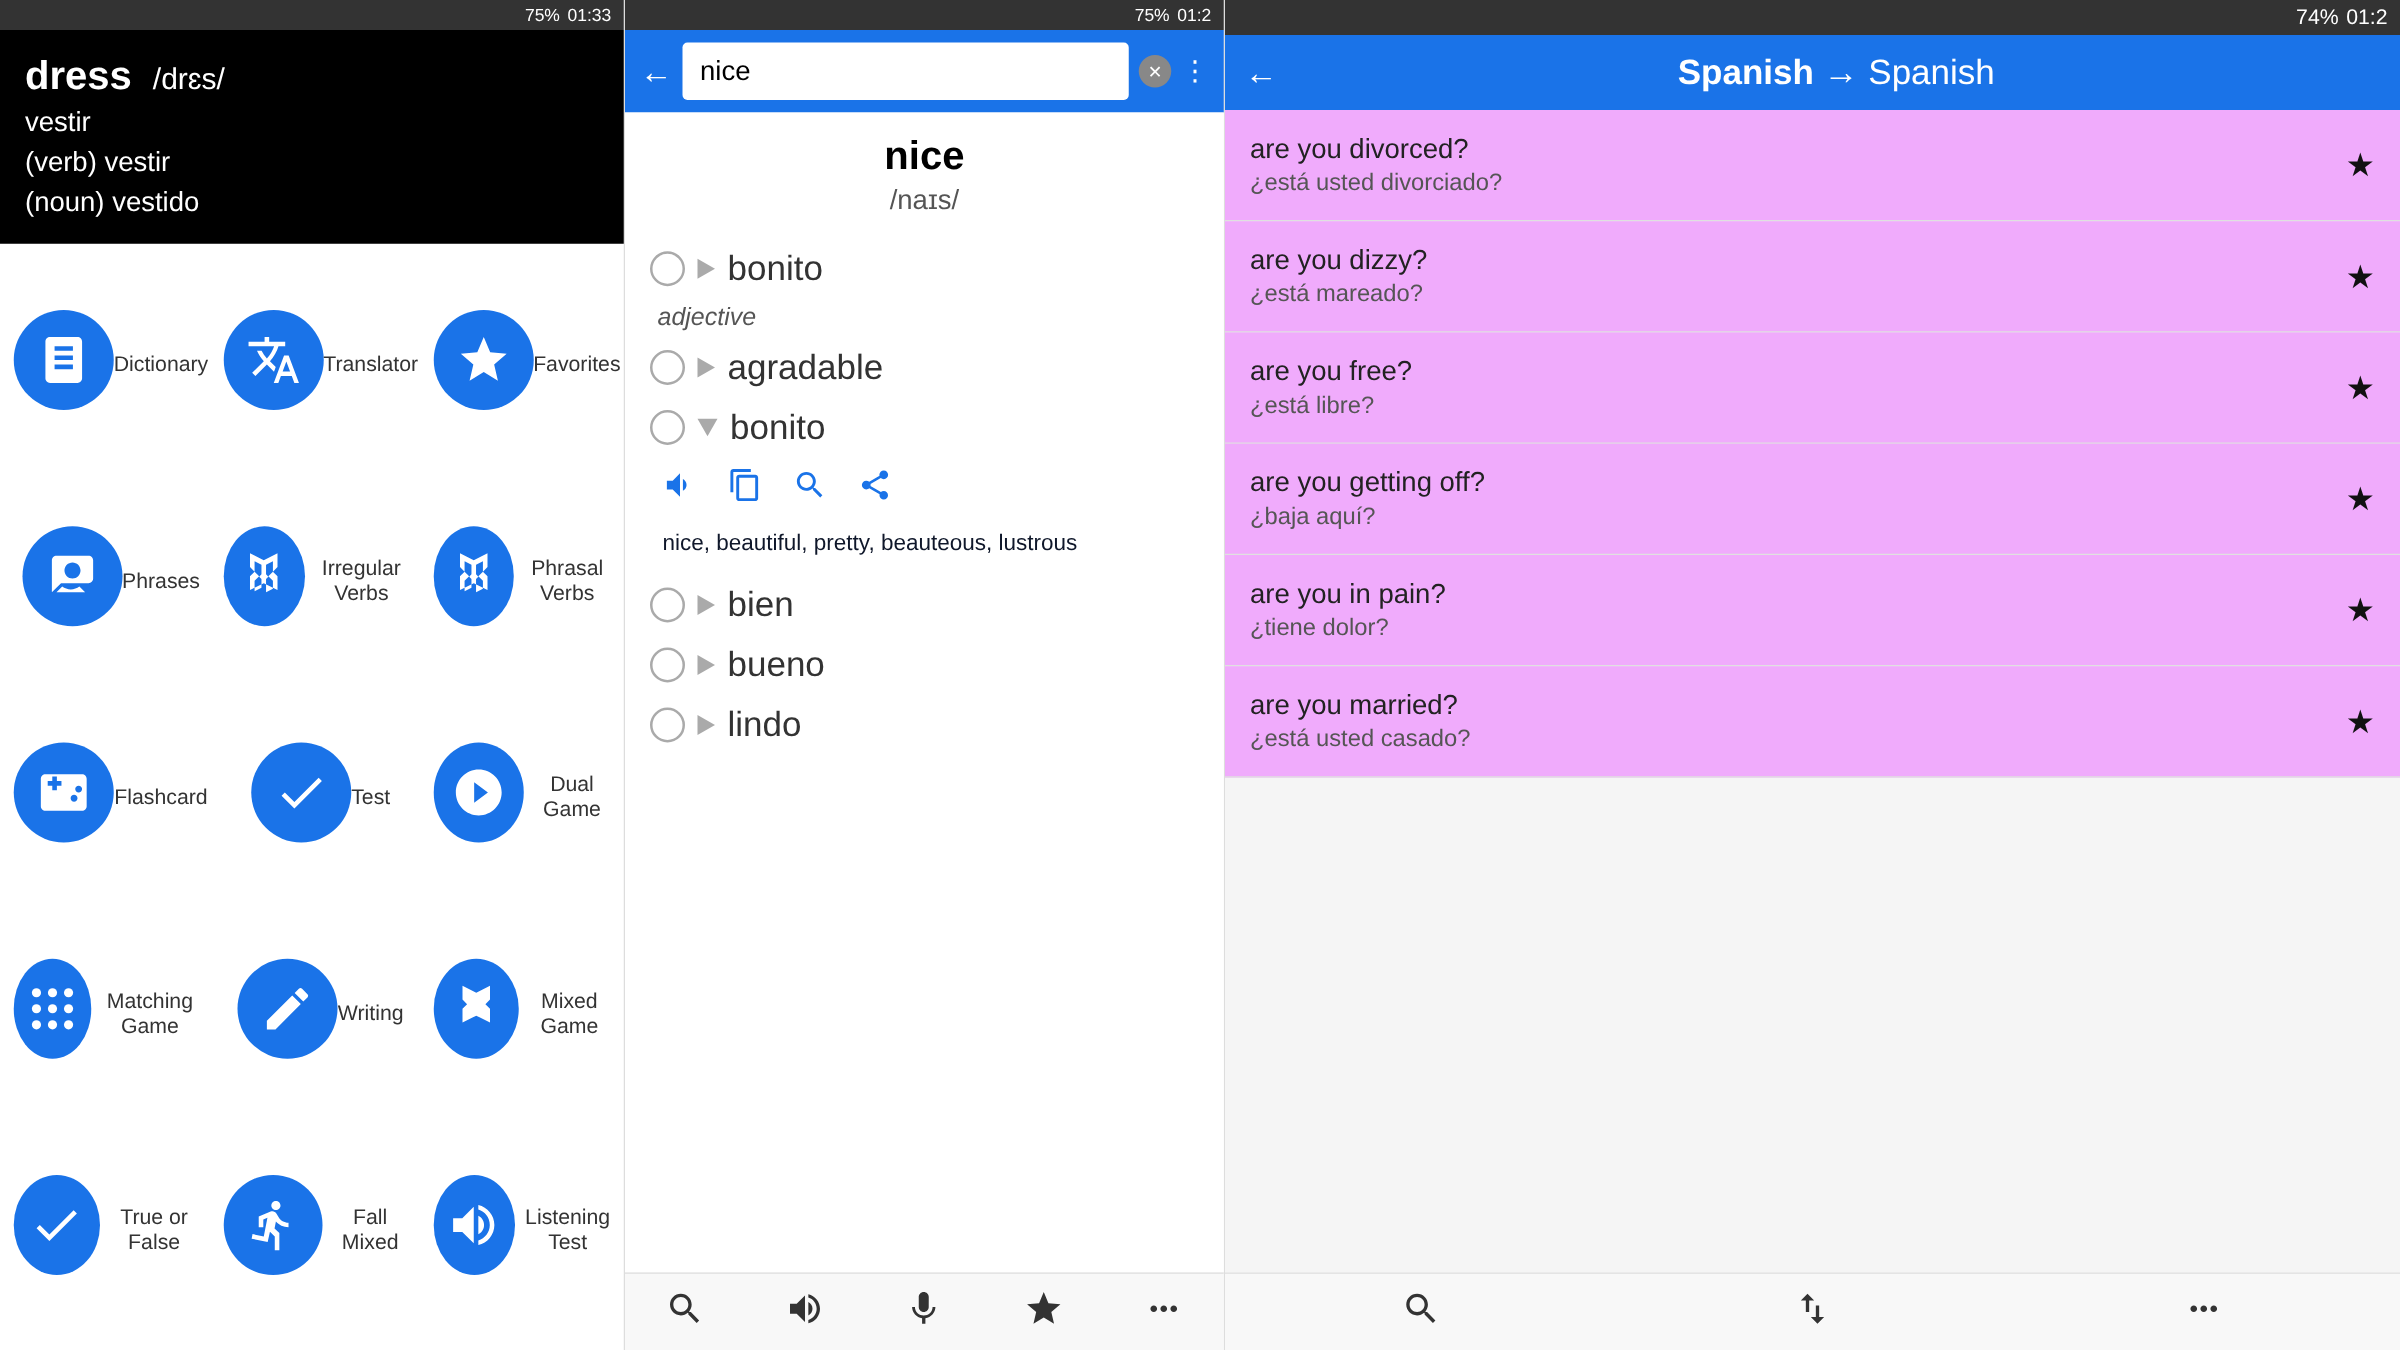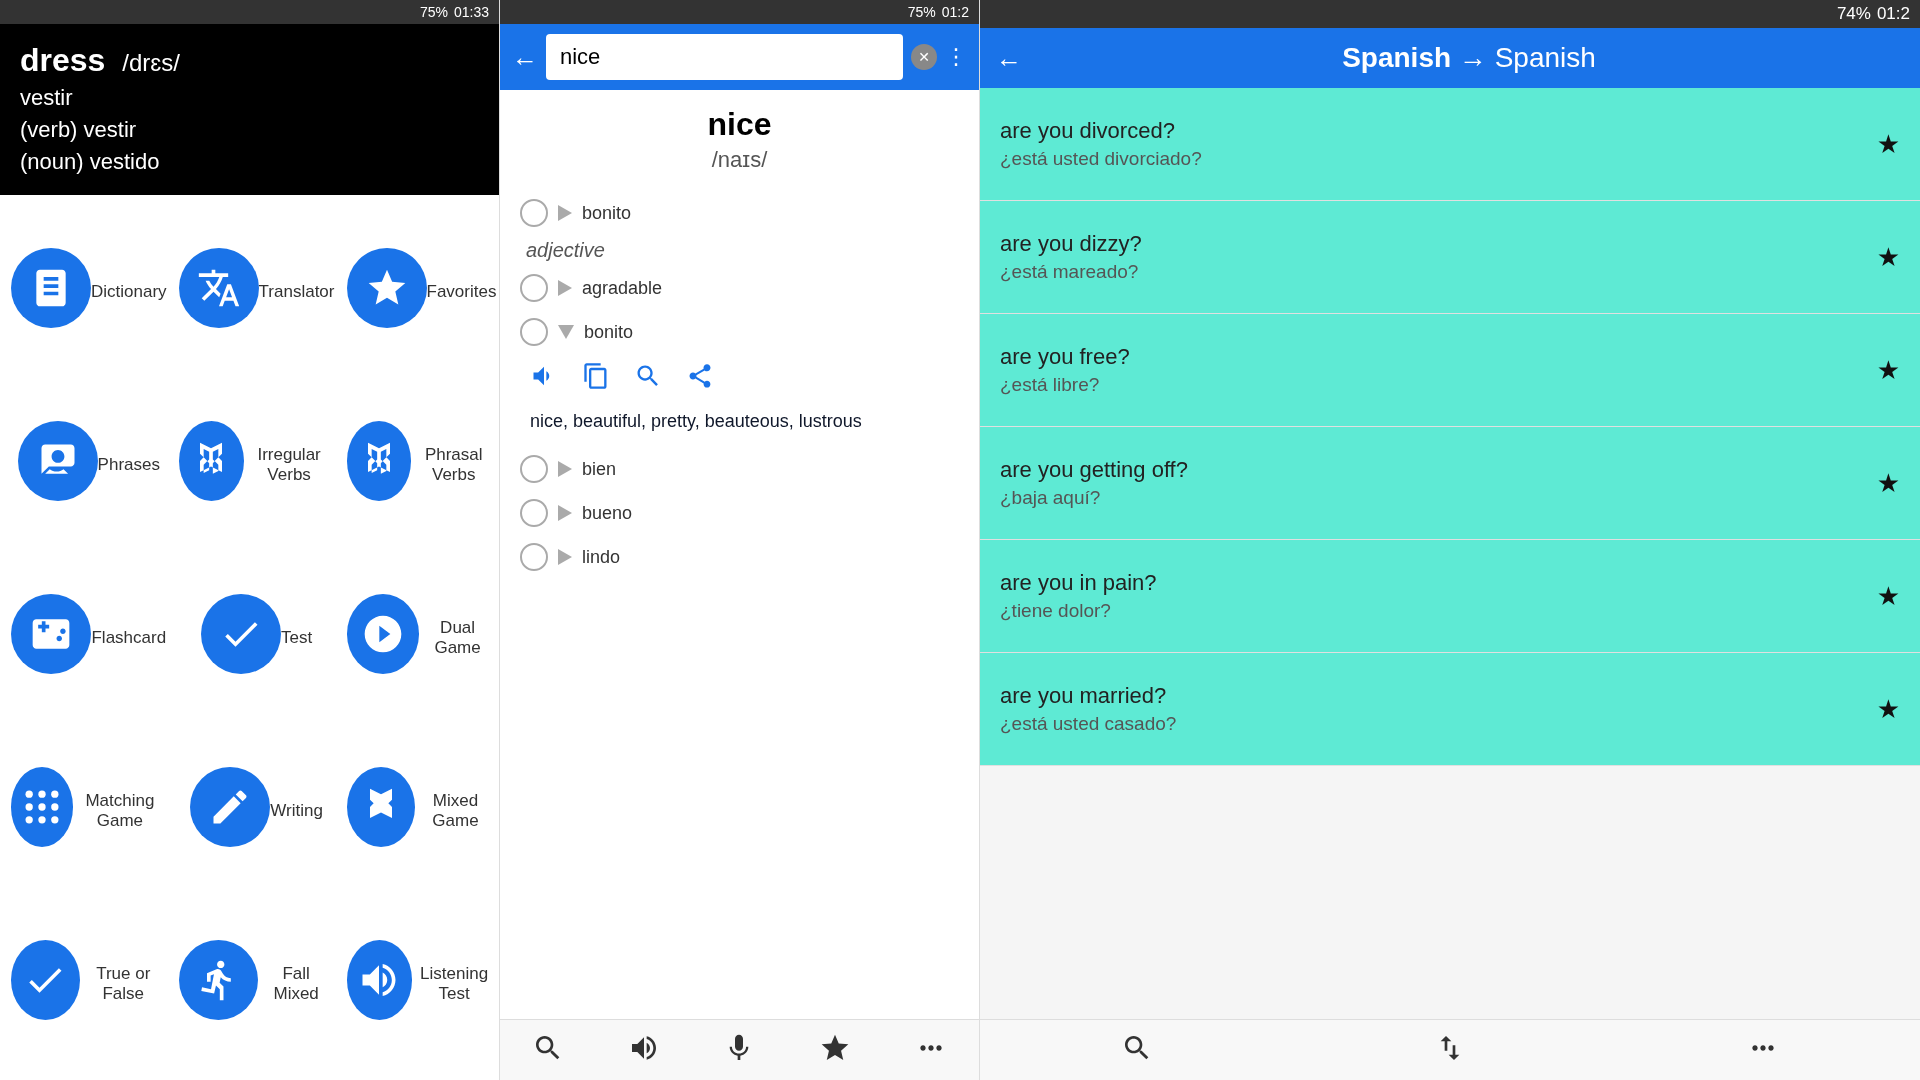--- a/index.html
+++ b/index.html
@@ -24,35 +24,35 @@
     .p2-search-bar .back-btn { color: white; font-size: 26px; cursor: pointer; }
     .p2-search-input { flex: 1; background: white; border: none; border-radius: 4px; padding: 10px 14px; font-size: 22px; outline: none; }
     .p2-search-clear { background: #888; color: white; border-radius: 50%; width: 26px; height: 26px; display: flex; align-items: center; justify-content: center; cursor: pointer; font-size: 14px; }
     .p2-dots { color: white; font-size: 22px; cursor: pointer; }
     .p2-content { flex: 1; overflow-y: auto; padding: 16px 20px; background: white; }
     .word-heading { text-align: center; font-size: 32px; font-weight: bold; margin-bottom: 4px; }
     .word-phonetic { text-align: center; font-size: 22px; color: #555; margin-bottom: 18px; }
     .translation-row { display: flex; align-items: center; gap: 10px; padding: 8px 0; cursor: pointer; }
     .triangle-right { width: 0; height: 0; border-top: 8px solid transparent; border-bottom: 8px solid transparent; border-left: 14px solid #aaa; }
     .triangle-down { width: 0; height: 0; border-left: 8px solid transparent; border-right: 8px solid transparent; border-top: 14px solid #aaa; }
-    .trans-text { font-size: 18px; color: #333; }
+    .trans-text { font-size: 28px; color: #333; }
     .pos-label { font-size: 20px; font-style: italic; color: #555; padding: 4px 0 4px 6px; }
     .trans-actions { display: flex; gap: 24px; padding: 8px 10px; }
     .trans-actions svg { width: 28px; height: 28px; }
     .trans-synonyms { font-size: 18px; color: #0f172a; padding: 6px 10px 12px; line-height: 1.5; }
     .p2-bottom-bar { display: flex; justify-content: space-around; border-top: 1px solid #ddd; padding: 12px 0; background: #f8f8f8; }
 
     
     #panel3 { flex: 1; height: 1080px; display: flex; flex-direction: column; }
     .p3-status { display: flex; justify-content: flex-end; align-items: center; background: #333; padding: 4px 10px; color: #fff; font-size: 17px; gap: 6px; }
     .p3-header { background: #1a73e8; padding: 14px 16px; display: flex; align-items: center; gap: 12px; }
     .p3-header .back-btn { color: white; font-size: 26px; cursor: pointer; }
     .p3-header-title { font-size: 28px; font-weight: bold; color: white; flex: 1; text-align: center; }
     .p3-list { flex: 1; overflow-y: auto; background: #f5f5f5; }
-    .phrase-item { background: #5eead4; border-bottom: 1px solid #e0e0e0; padding: 30px 20px; display: flex; justify-content: space-between; align-items: center; cursor: pointer; }
+    .phrase-item { background: #f0abfc; border-bottom: 1px solid #e0e0e0; padding: 18px 20px; display: flex; justify-content: space-between; align-items: center; cursor: pointer; }
     .phrase-en { font-size: 22px; color: #222; margin-bottom: 4px; }
     .phrase-es { font-size: 19px; color: #555; }
     .star-icon { font-size: 26px; color: #111; }
     .p3-bottom-bar { display: flex; justify-content: space-around; border-top: 1px solid #ddd; padding: 12px 0; background: #f8f8f8; }
   </style>
 </head>
 <body>
 
 <div id="panel1">
 

